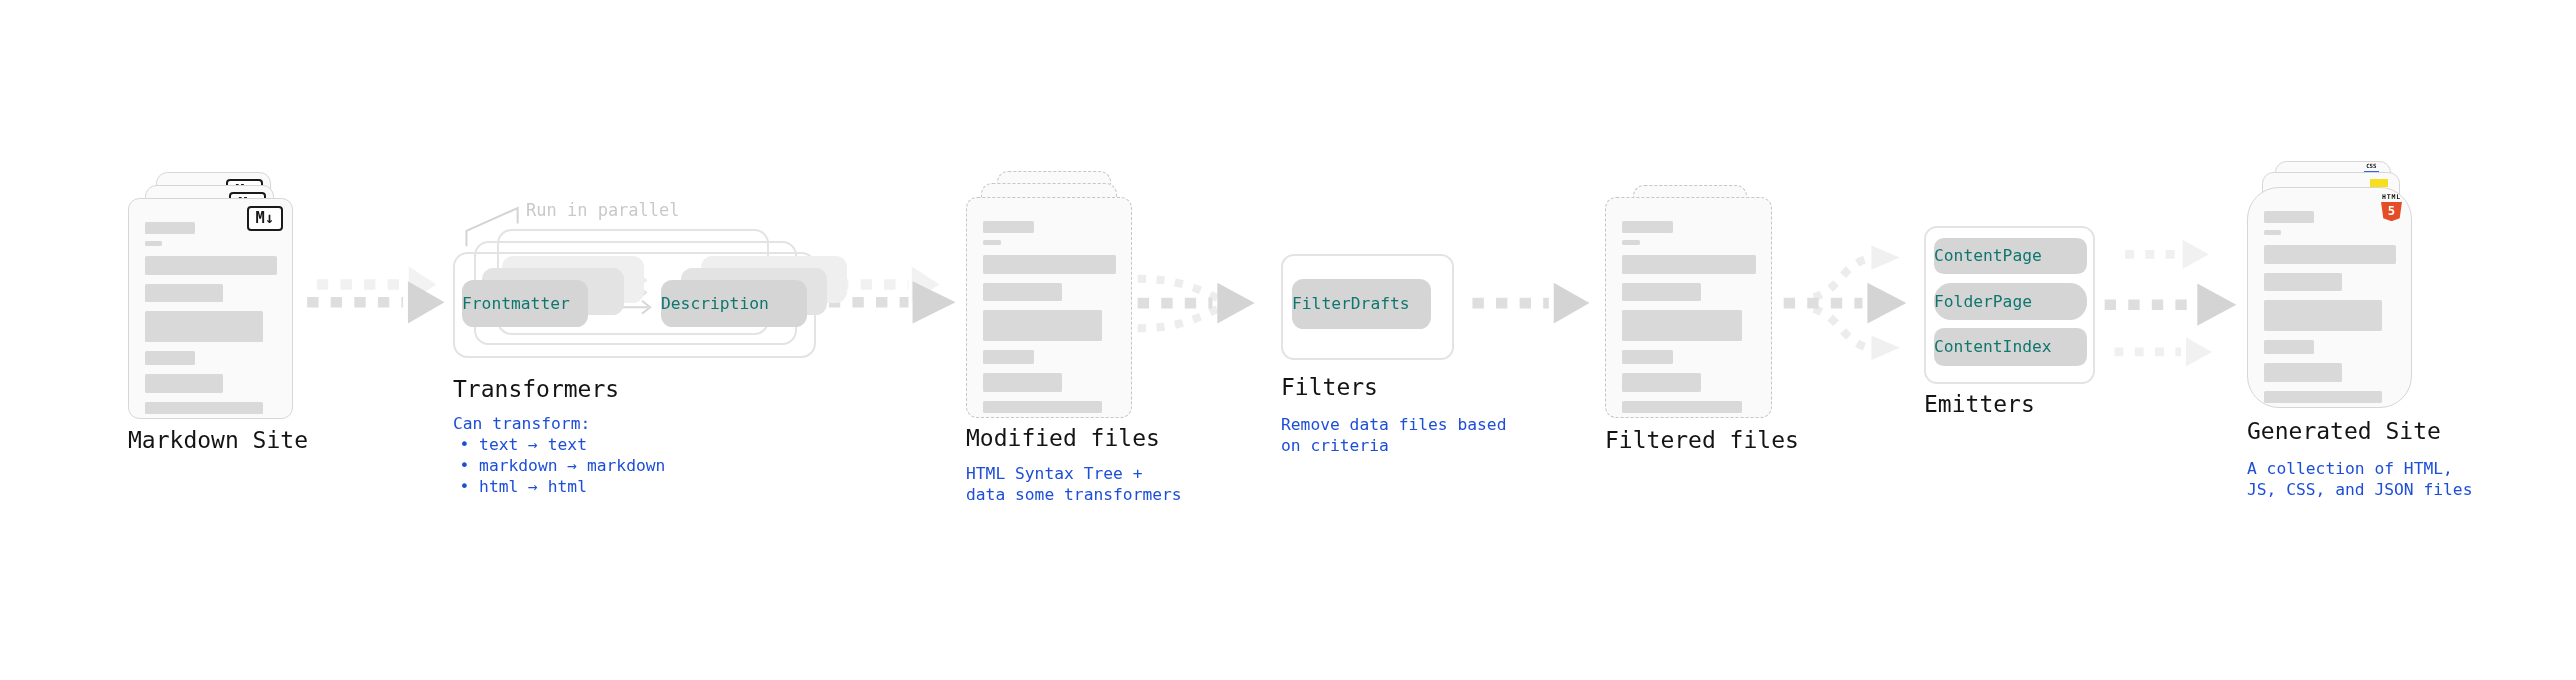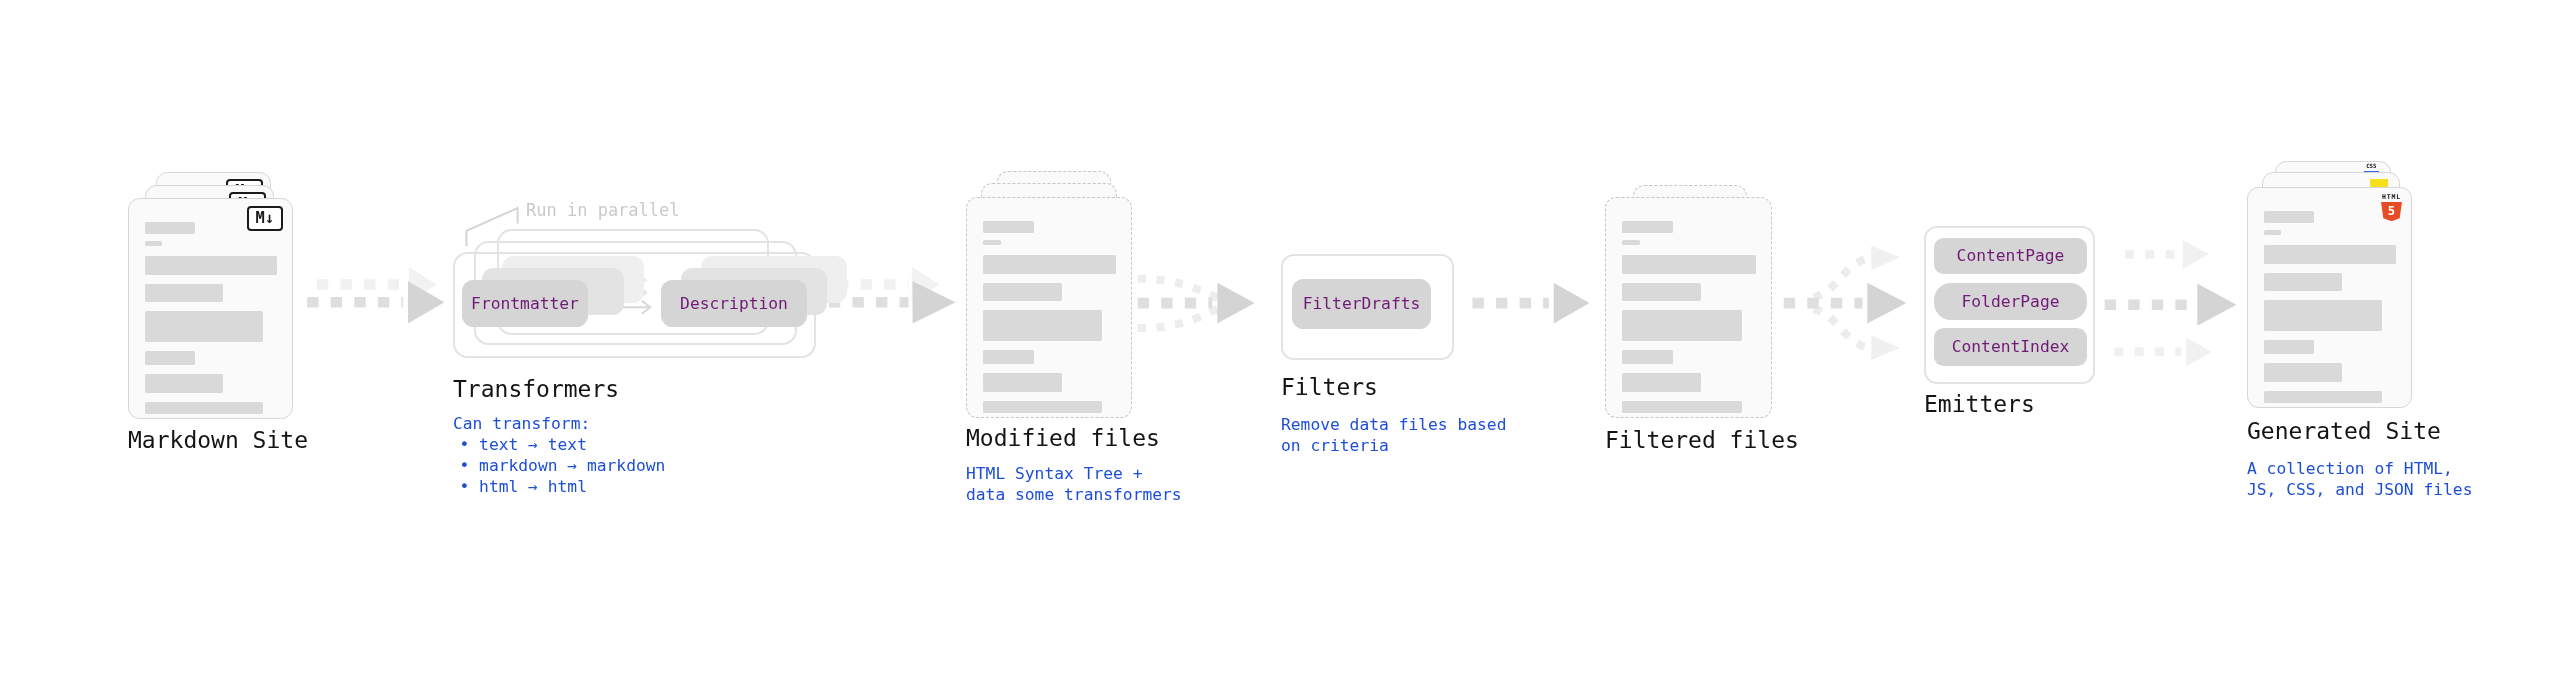--- a/index.html
+++ b/index.html
@@ -36,22 +36,22 @@
   .js-badge{position:absolute;top:5.7px;right:11.4px;width:18px;height:8.1px;background:#f7df1e;z-index:4;}
   .css-badge{position:absolute;top:2.4px;right:11.4px;width:14.6px;text-align:center;z-index:4;}
   .css-txt{display:block;font-size:5.7px;font-weight:bold;color:#111;line-height:5.7px;letter-spacing:0;}
   .css-bar{display:block;height:2.4px;margin-top:0.8px;background:#2965f1;}
 
   
   .gbox{position:absolute;border:2px solid #e3e3e3;border-radius:14.6px;box-sizing:border-box;background:transparent;z-index:2;}
 
   
   .pill{
-    position:absolute;background:#d5d5d5;border-radius:11.4px;text-align:center;
-    font-size:16.3px;color:#701a75;z-index:5;white-space:nowrap;
+    position:absolute;background:#d5d5d5;border-radius:11.4px;
+    font-size:16.3px;color:#0f766e;z-index:5;white-space:nowrap;
   }
   .pill.echo1{background:#e3e3e3;z-index:4;}
   .pill.echo2{background:#efefef;z-index:3;}
 
   
   .stage-label{position:absolute;font-size:23px;line-height:24.4px;white-space:nowrap;color:#141414;z-index:6;}
   .stage-desc{position:absolute;font-size:16.3px;line-height:21px;white-space:nowrap;color:#1d4ed8;z-index:6;}
   .stage-desc .indent{padding-left:6.5px;}
   .note-label{position:absolute;font-size:17px;color:#c9c9c9;white-space:nowrap;z-index:6;}
 </style>
@@ -205,21 +205,21 @@
 
   <div class="card back" style="left:2275px;top:161px;width:116px;height:203px;">
     <div class="css-badge">
       <span class="css-txt">CSS</span>
       <span class="css-bar"></span>
     </div>
   </div>
   <div class="card back" style="left:2262px;top:172px;width:138px;height:203px;">
     <div class="js-badge"></div>
   </div>
-  <div class="card front" style="left:2247px;top:187px;width:165px;height:221px;">
+  <div class="card front" style="left:2247px;top:187px;width:165px;height:221px;border-radius:32px;">
     <div class="bars">
         <span class="bar" style="width: 38%; height: 12.2px; margin-bottom: 6.5px;"></span>
         <span class="bar" style="width: 13%; height: 5.7px; margin-bottom: 9.8px;"></span>
         <span class="bar" style="width: 100%; height: 18.7px; margin-bottom: 9px;"></span>
         <span class="bar" style="width: 59%; height: 18px; margin-bottom: 9px;"></span>
         <span class="bar" style="width: 89%; height: 31px; margin-bottom: 9px;"></span>
         <span class="bar" style="width: 38%; height: 14.6px; margin-bottom: 9px;"></span>
         <span class="bar" style="width: 59%; height: 18.7px; margin-bottom: 9px;"></span>
         <span class="bar" style="width: 89%; height: 12.2px; margin-bottom: 0px;"></span>
       </div>

